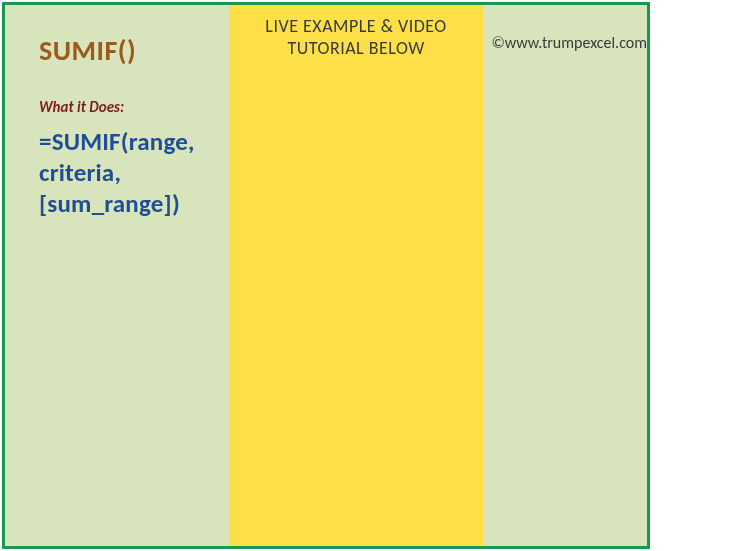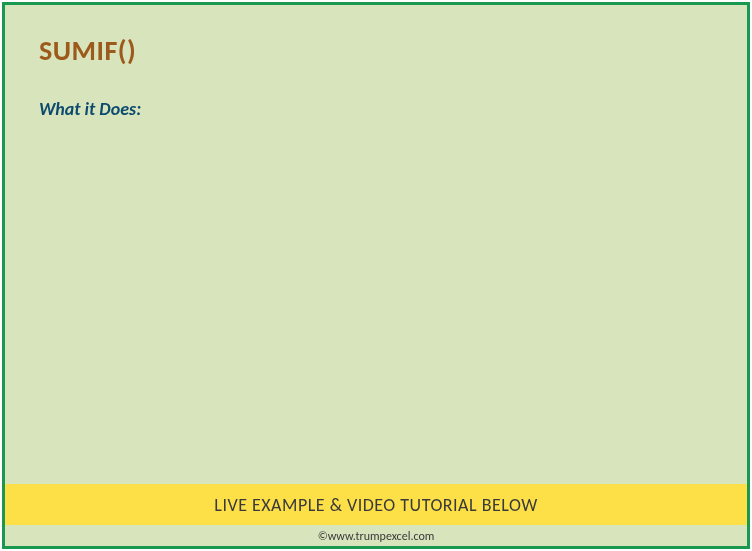--- a/index.html
+++ b/index.html
@@ -6,45 +6,45 @@
     margin: 0;
     padding: 0;
     background: #ffffff;
     font-family: Calibri, "Segoe UI", Arial, sans-serif;
     width: 752px;
     height: 551px;
     overflow: hidden;
   }
   .outer {
     box-sizing: border-box;
-    width: 748px;
+    width: 648px;
     height: 547px;
     margin: 2px;
     border: 3px solid #1a9850;
     background: #d8e4bc;
     position: relative;
     display: flex;
-    flex-direction: column;
+    flex-direction: row;
   }
   .content {
     flex: 1;
     padding: 28px 34px 0 34px;
   }
   .fn-title {
     font-size: 28px;
     font-weight: 700;
     color: #9c5a1c;
     margin: 0 0 30px 0;
     letter-spacing: 0.5px;
   }
   .section-label {
     font-style: italic;
     font-weight: 700;
-    font-size: 18px;
-    color: #0c4a6e;
+    font-size: 15px;
+    color: #7f1d1d;
     margin: 0 0 10px 0;
   }
   .description {
     font-size: 25px;
     color: #9c5a1c;
     line-height: 1.7;
     margin: 0 0 62px 0;
     letter-spacing: 0.2px;
   }
   .syntax-label {
@@ -64,32 +64,34 @@
   .footer-band {
     background: #fde047;
     text-align: center;
     font-size: 18px;
     color: #3a3a3a;
     padding: 10px 0 9px 0;
     letter-spacing: 0.5px;
   }
   .copyright {
     text-align: center;
-    font-size: 12px;
+    font-size: 16px;
     color: #3a3a3a;
-    padding: 4px 0 3px 0;
+    padding: 4px 0 3px 8px;
     background: #d8e4bc;
+    margin-top: 24px;
   }
 </style>
 </head>
 <body>
 
 <div class="outer">
   <div class="content">
     <h1 class="fn-title">SUMIF()</h1>
 
     <p class="section-label">What it Does:</p>
 
+    <p class="syntax-text">=SUMIF(range, criteria, [sum_range])</p>
   </div>
 
   <div class="footer-band">LIVE EXAMPLE &amp; VIDEO TUTORIAL BELOW</div>
   <div class="copyright">©www.trumpexcel.com</div>
 </div>
 
 </body></html>

